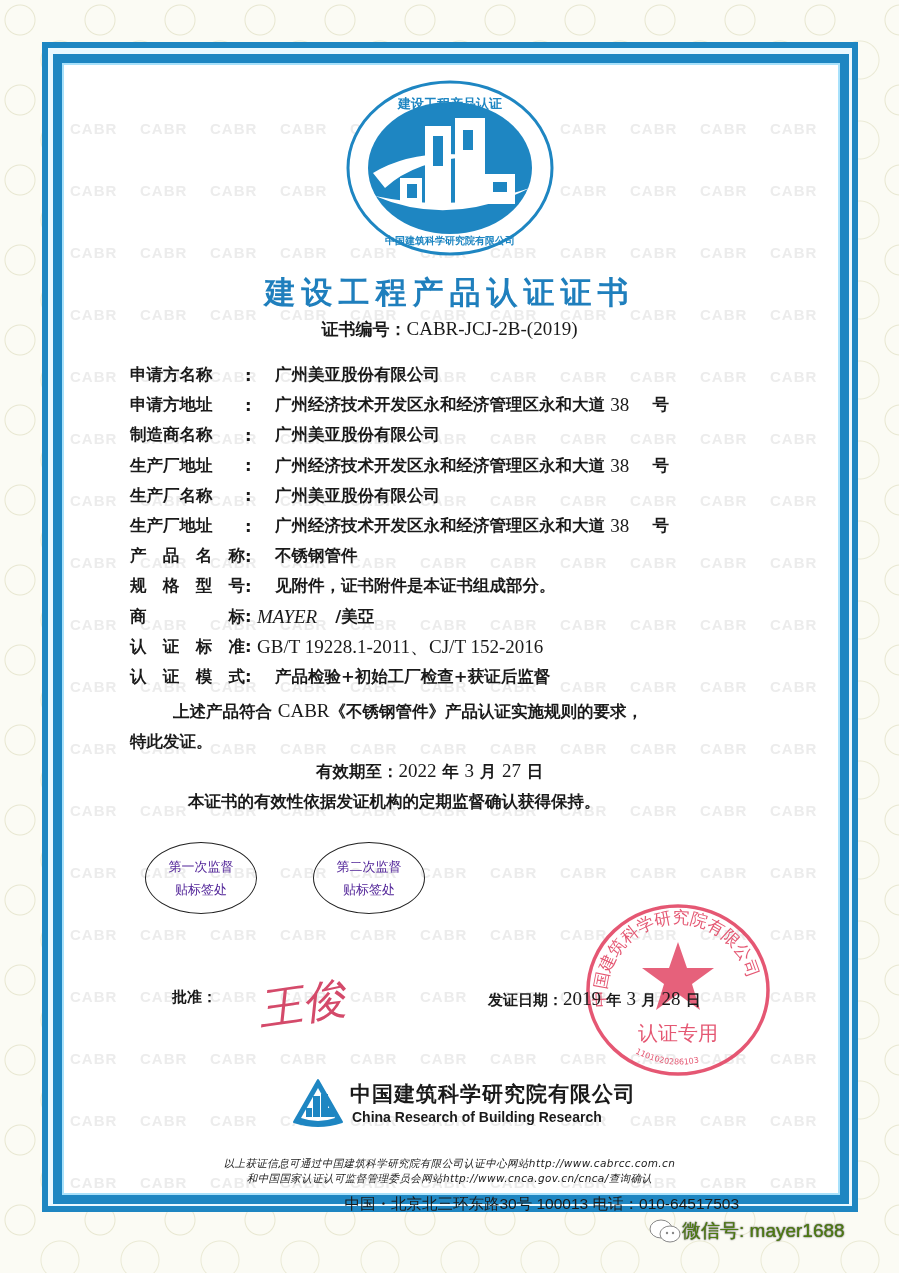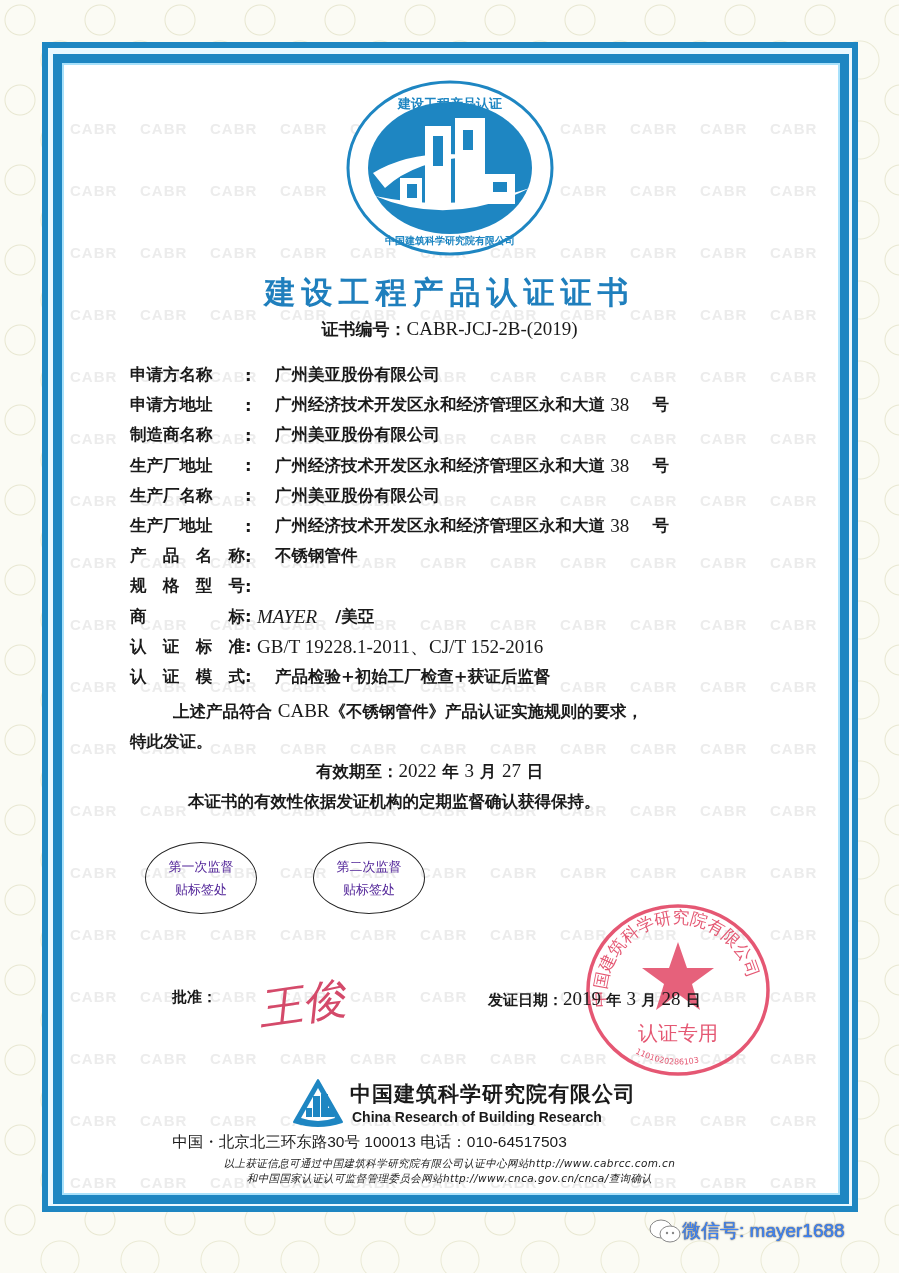--- a/index.html
+++ b/index.html
@@ -70,30 +70,30 @@
     .footer-logo { position: absolute; left: 292px; top: 1078px; width: 52px; height: 50px; }
     .footer-cn {
       position: absolute; left: 350px; top: 1080px; font-size: 21px; font-weight: bold;
       font-family: "DejaVu Serif", serif; letter-spacing: 1px;
     }
     .footer-en {
       position: absolute; left: 352px; top: 1109px; font-size: 14px; font-weight: bold;
       font-family: "Liberation Sans", sans-serif;
     }
     .footer-addr {
-      position: absolute; left: 0; width: 739px; top: 1132px; text-align: center;
+      position: absolute; left: 0; width: 739px; top: 1194px; text-align: right;
       font-size: 15.5px; font-family: "Liberation Sans", sans-serif;
     }
     .footer-note {
       position: absolute; left: 0; width: 899px; text-align: center;
       font-size: 10.5px; font-style: italic; letter-spacing: 0.4px;
     }
     .wechat {
       position: absolute; left: 648px; top: 1218px; display: flex; align-items: center;
-      color: #3b82f6; font-size: 19px; text-shadow: 0 0 2px #666, 0 0 1px #444;
+      color: #4d7c0f; font-size: 19px; text-shadow: 0 0 2px #666, 0 0 1px #444;
       font-family: "Liberation Sans", sans-serif;
     }
   </style>
 </head>
 <body>
 
 <div class="pattern"></div>
 <div class="outer-frame"></div>
 <div class="inner-frame"></div>
 
@@ -360,20 +360,21 @@
     <span class="value">不锈钢管件</span>
   </div>
   <div class="field">
     <span class="label">
         <span>规</span>
         <span>格</span>
         <span>型</span>
         <span>号</span>
       </span>
       <span class="colon">:</span>
+    <span class="value">见附件，证书附件是本证书组成部分。</span>
   </div>
   <div class="field">
     <span class="label">
         <span>商</span>
         <span>标</span>
       </span>
       <span class="colon">:</span>
     <span class="serif italic">MAYER</span>
       <span class="value"> /美亞</span>
   </div>

